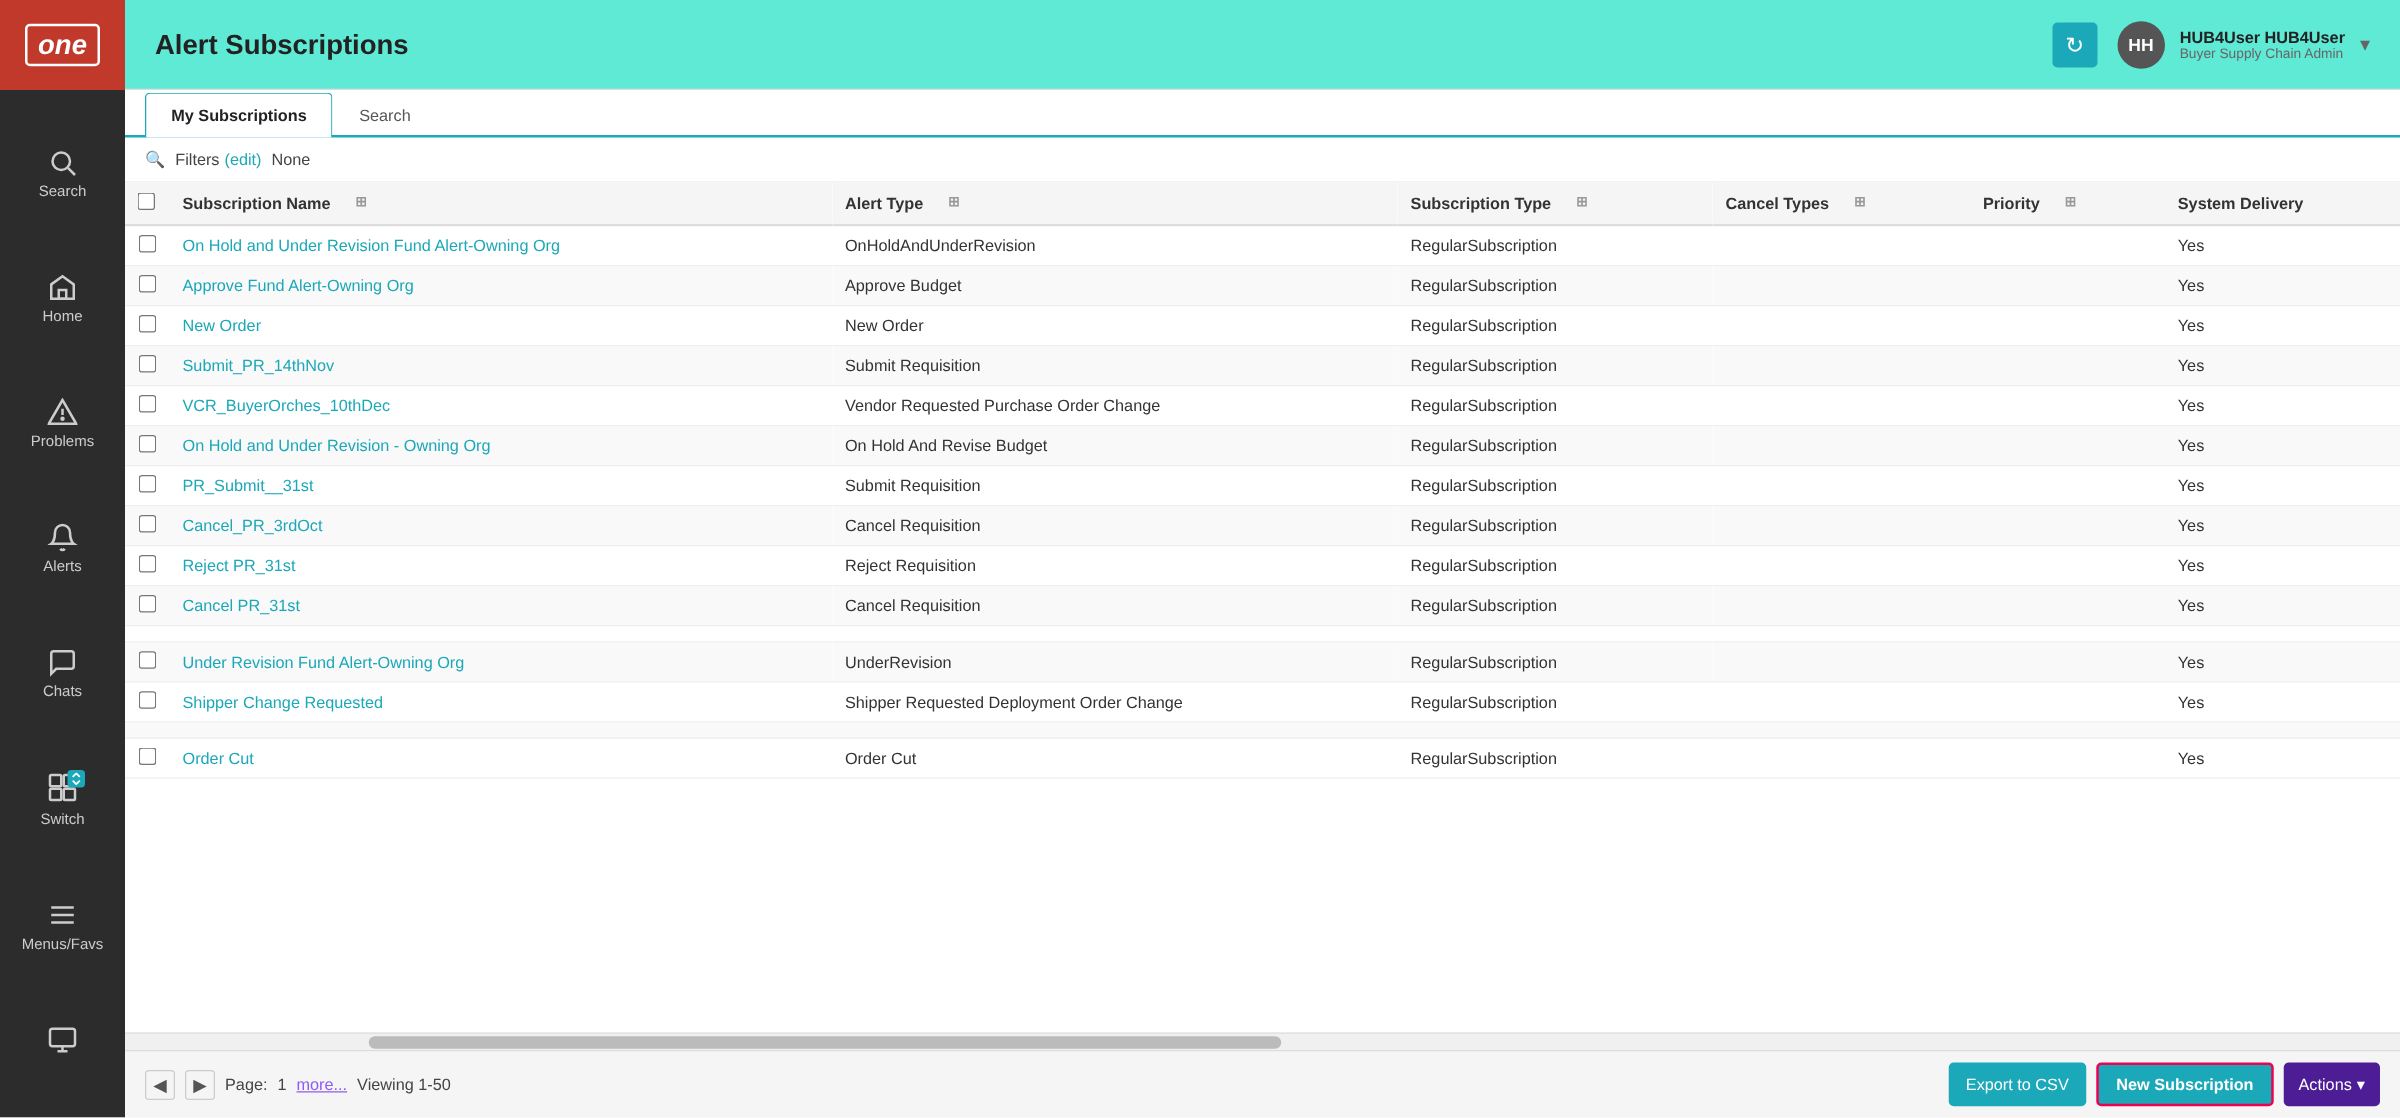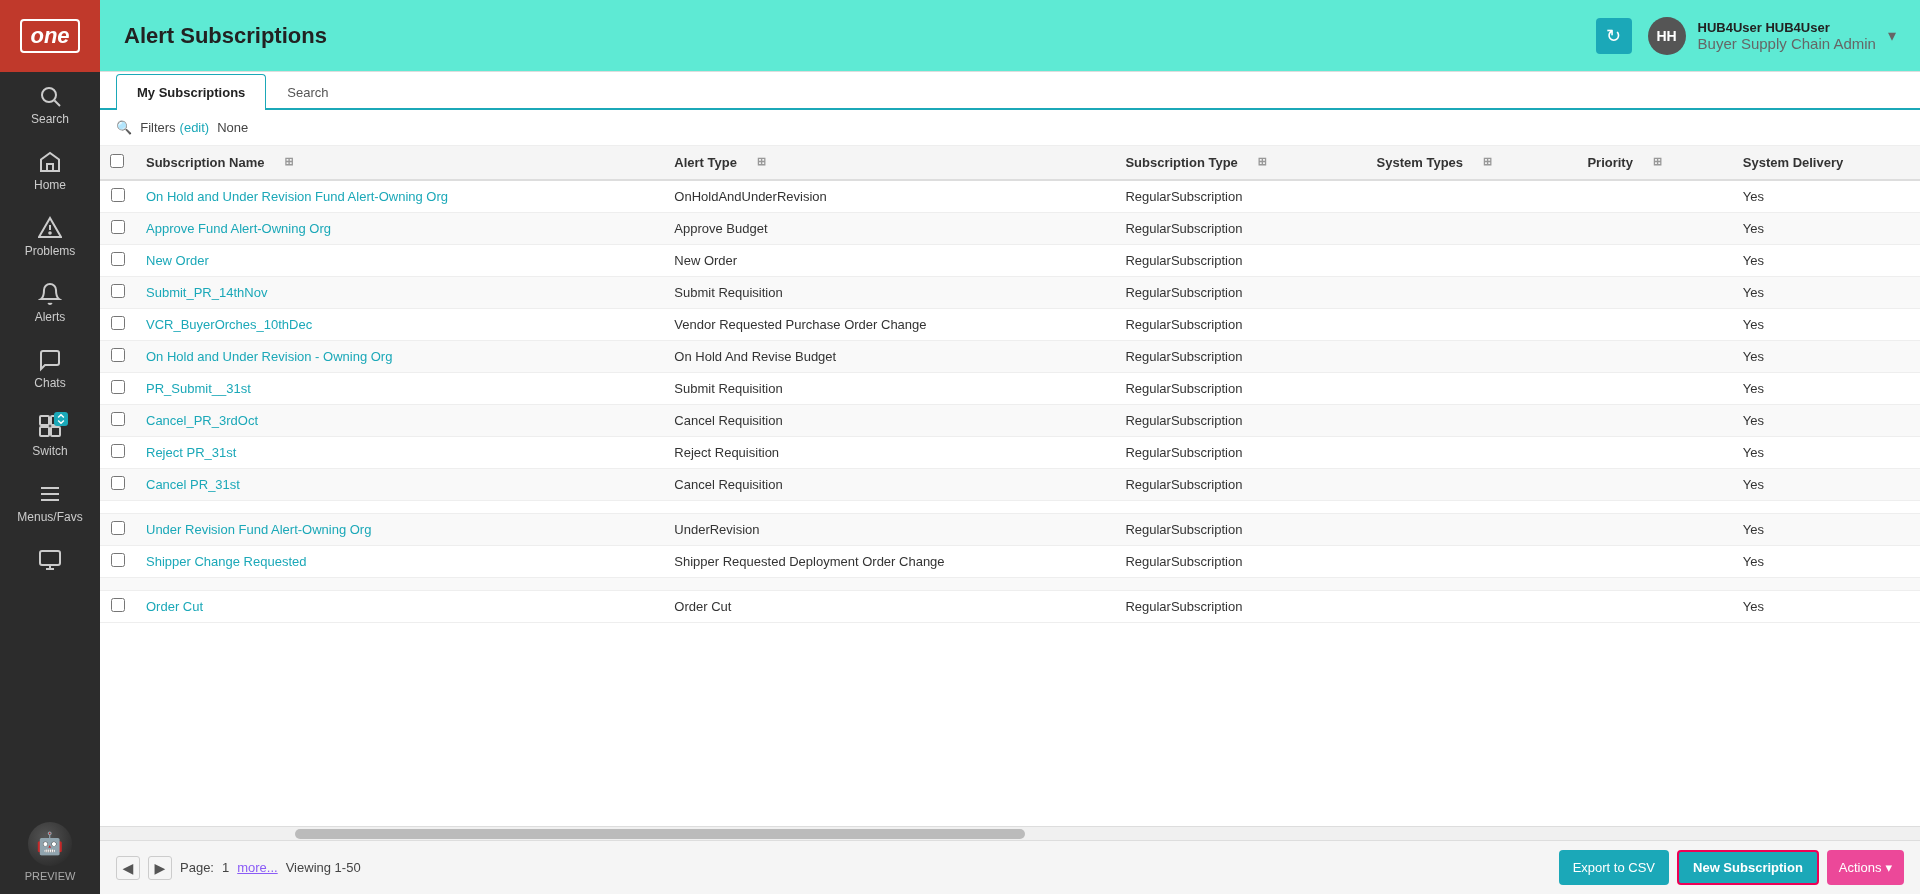--- a/index.html
+++ b/index.html
@@ -8,20 +8,21 @@
     
     .sidebar {
       width: 100px;
       background: #2c2c2c;
       display: flex;
       flex-direction: column;
       align-items: center;
       padding-top: 0;
       flex-shrink: 0;
       height: 894px;
+      gap: 34px;
     }
     .sidebar-logo {
       width: 100%;
       background: #c0392b;
       display: flex;
       align-items: center;
       justify-content: center;
       height: 72px;
       flex-shrink: 0;
     }
@@ -116,21 +117,21 @@
       width: 38px; height: 38px;
       border-radius: 50%;
       background: #555;
       display: flex; align-items: center; justify-content: center;
       color: white;
       font-weight: bold;
       font-size: 14px;
     }
     .topbar-user-info { text-align: left; }
     .topbar-user-name { font-weight: bold; font-size: 13px; color: #222; }
-    .topbar-user-role { font-size: 15px; color: #666; }
+    .topbar-user-role { font-size: 11px; color: #666; }
     .topbar-chevron { color: #666; font-size: 16px; }
 
     
     .content {
       flex: 1;
       display: flex;
       flex-direction: column;
       overflow: hidden;
       padding: 0;
     }
@@ -290,21 +291,21 @@
       background: #1ba8b8;
       color: white;
       border: 2px solid #e05;
       border-radius: 4px;
       padding: 8px 14px;
       font-size: 13px;
       cursor: pointer;
       font-weight: bold;
     }
     .btn-actions {
-      background: #ec4899;
+      background: #4c1d95;
       color: white;
       border: none;
       border-radius: 4px;
       padding: 8px 12px;
       font-size: 13px;
       cursor: pointer;
       display: flex;
       align-items: center;
       gap: 4px;
     }
@@ -456,21 +457,21 @@
               </div>
             </th>
             <th class="col-sub">
               <div class="th-inner">
                 <span>Subscription Type</span>
                 <span class="col-icon">⊞</span>
               </div>
             </th>
             <th class="col-partner">
               <div class="th-inner">
-                <span>System Types</span>
+                <span>Cancel Types</span>
                 <span class="col-icon">⊞</span>
               </div>
             </th>
             <th class="col-priority">
               <div class="th-inner">
                 <span>Priority</span>
                 <span class="col-icon">⊞</span>
               </div>
             </th>
             <th class="col-delivery">

